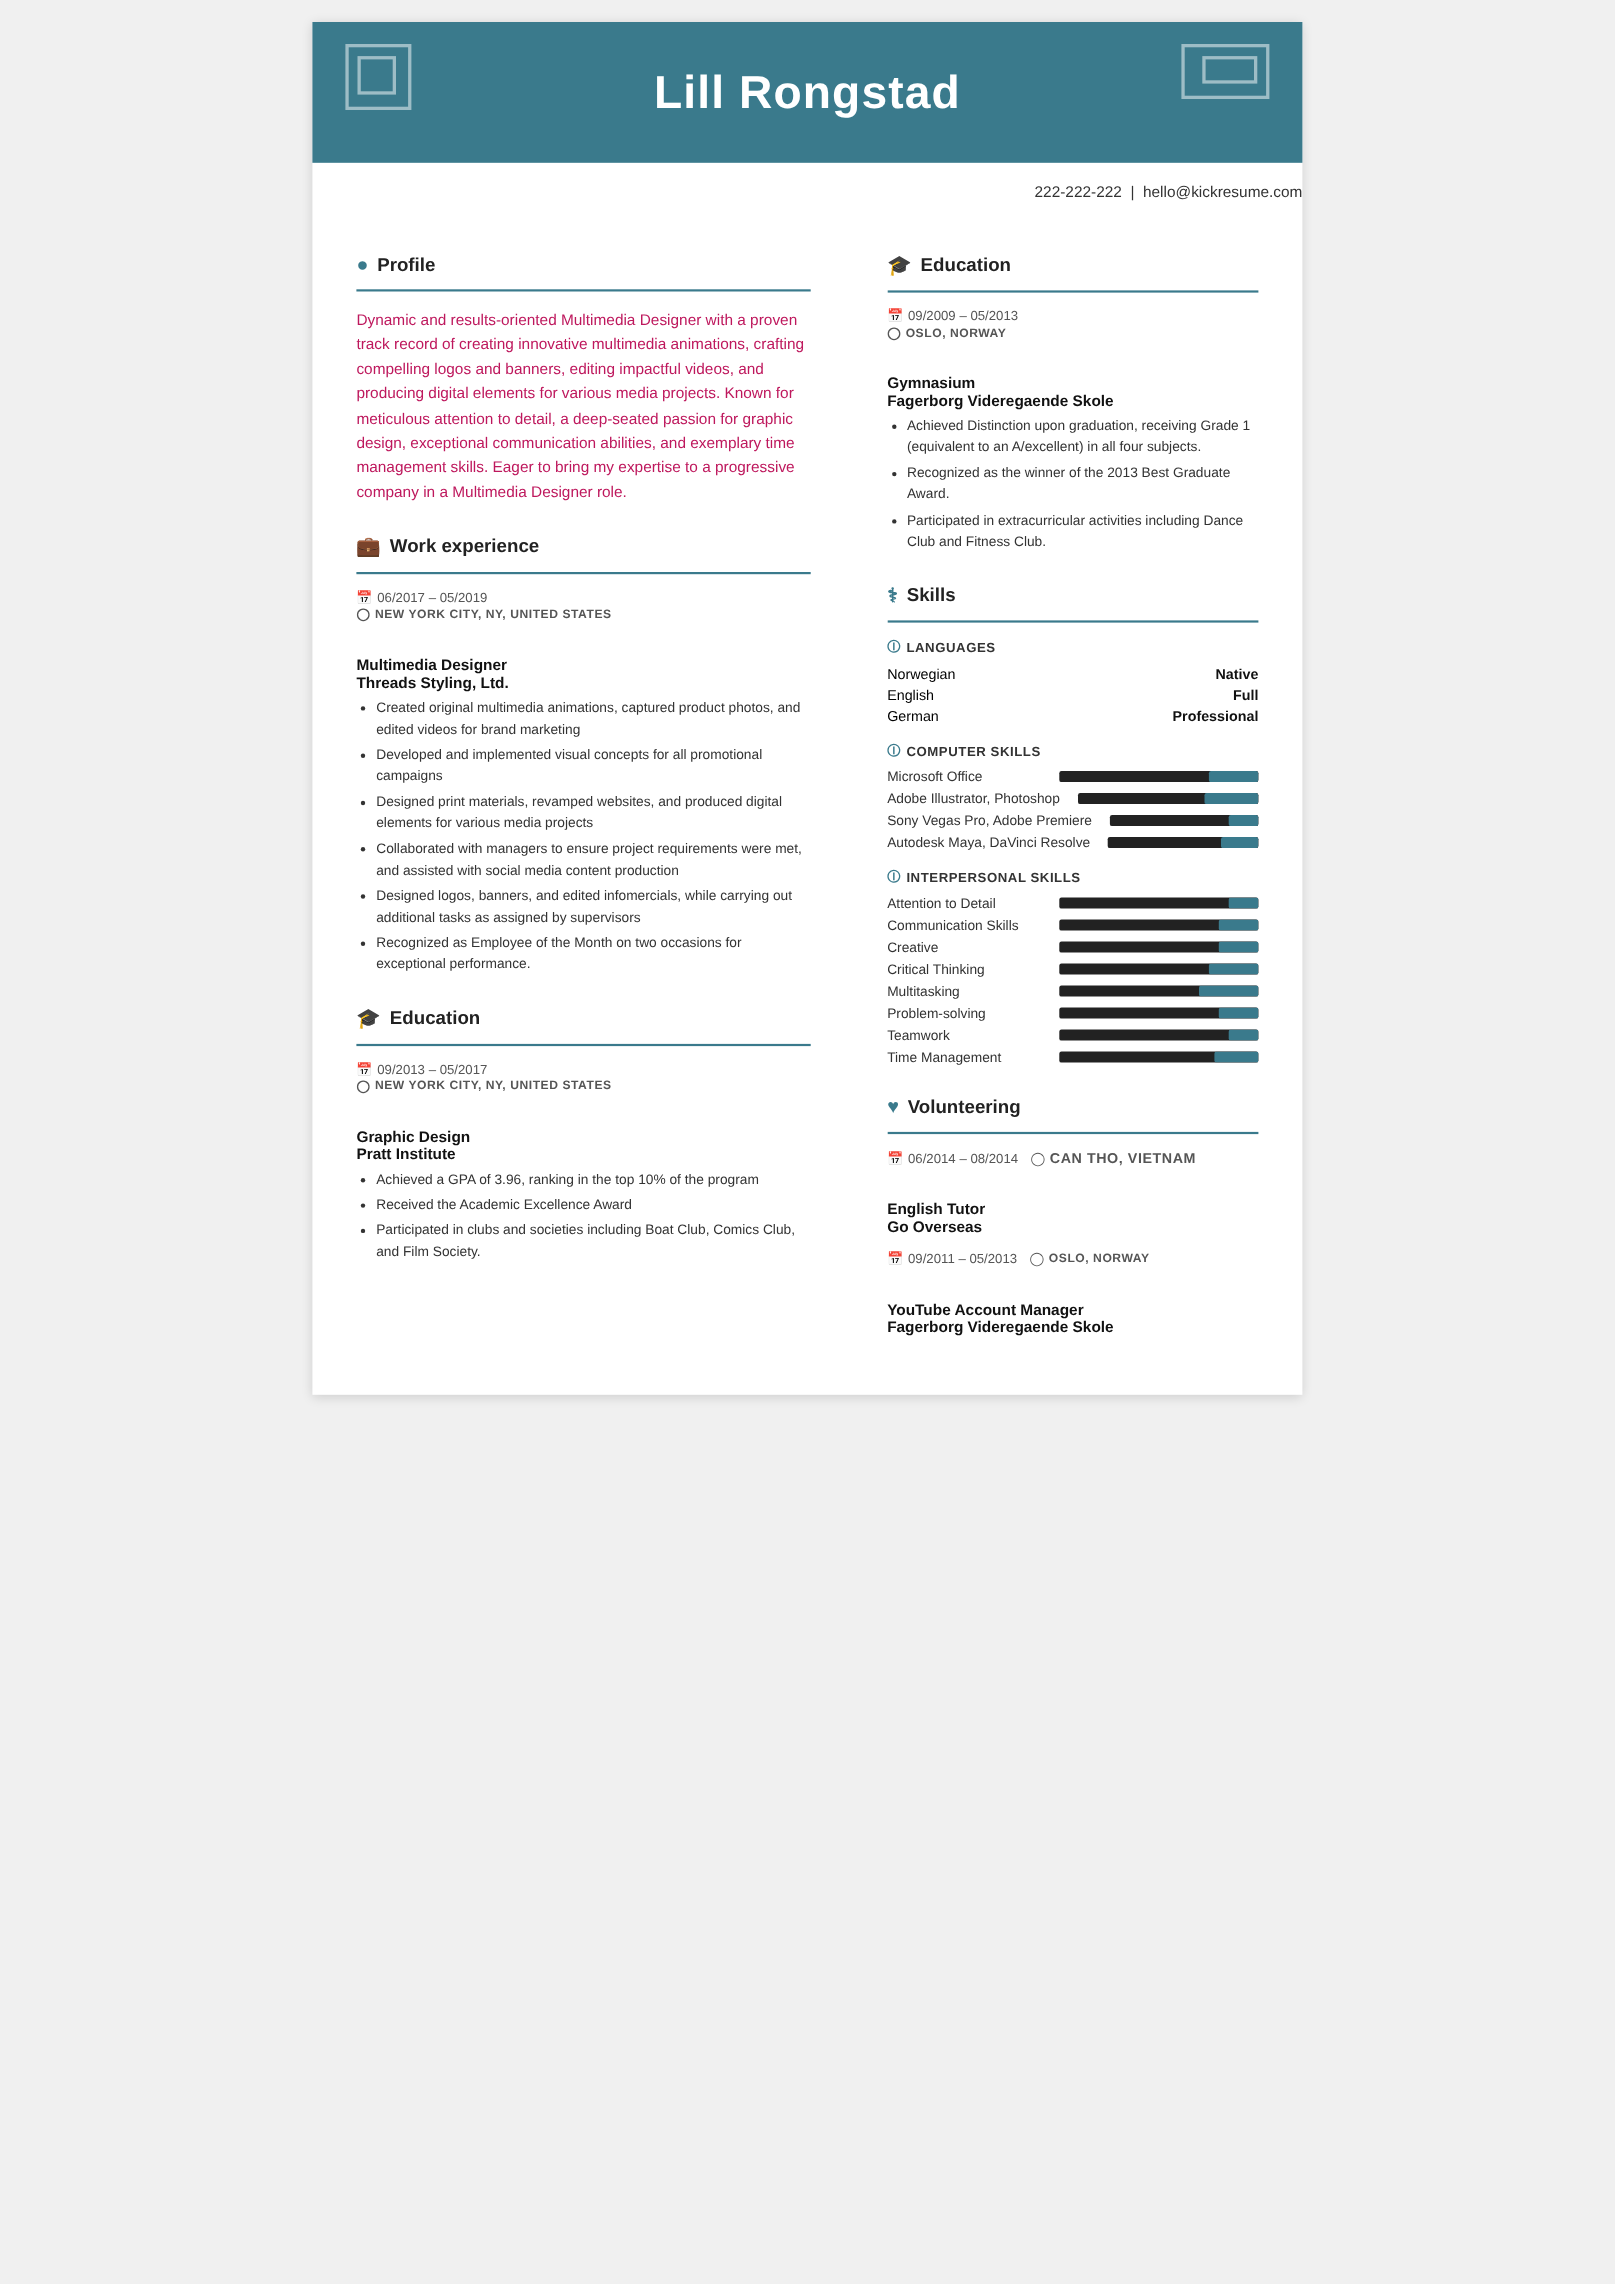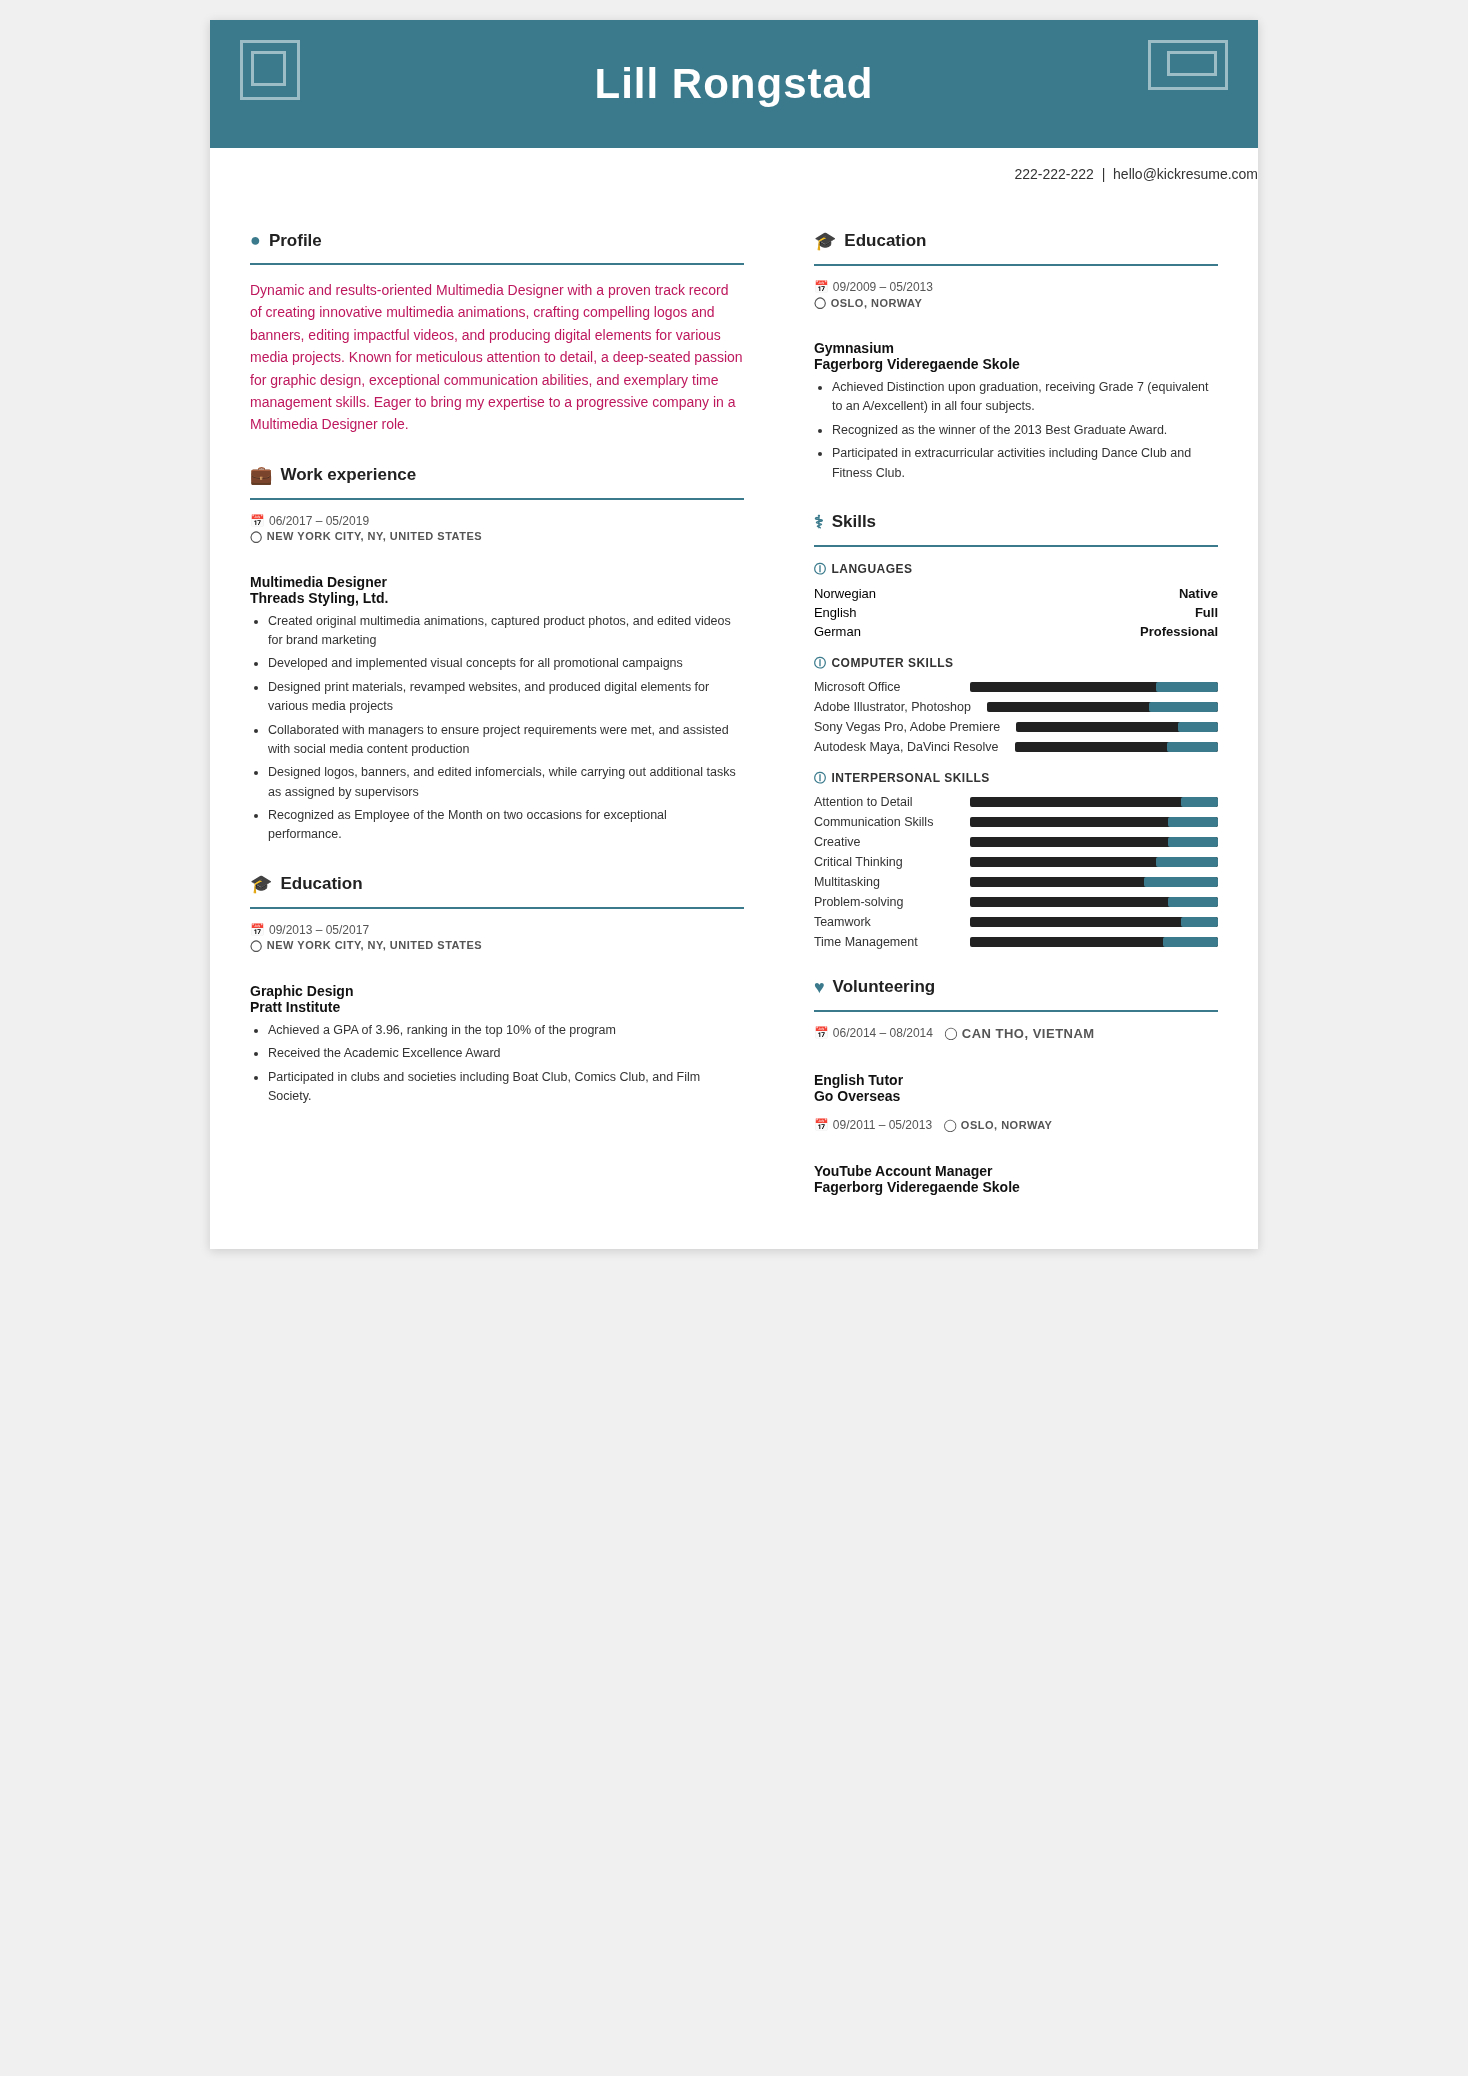--- a/index.html
+++ b/index.html
@@ -5,21 +5,21 @@
     * { margin: 0; padding: 0; box-sizing: border-box; }
     body {
       font-family: Arial, sans-serif;
       background: #f0f0f0;
       display: flex;
       justify-content: center;
       padding: 20px;
     }
     .resume {
       background: #fff;
-      width: 1048px;
+      width: 900px;
       min-height: 1200px;
       box-shadow: 0 2px 10px rgba(0,0,0,0.15);
     }
     
     .header {
       background: #3a7a8c;
       padding: 40px 60px;
       position: relative;
       display: flex;
       align-items: center;
@@ -343,21 +343,21 @@
             <span>📅</span>
             <span>09/2009 – 05/2013</span>
           </div>
           <div class="entry-location">
             <span>◯</span>
             <span>OSLO, NORWAY</span>
           </div>
           <div class="entry-title">Gymnasium</div>
           <div class="entry-org">Fagerborg Videregaende Skole</div>
           <ul class="entry-bullets">
-            <li>Achieved Distinction upon graduation, receiving Grade 7 (equivalent to an A/excellent) in all four subjects.</li>
+            <li>Achieved Distinction upon graduation, receiving Grade 1 (equivalent to an A/excellent) in all four subjects.</li>
             <li>Recognized as the winner of the 2013 Best Graduate Award.</li>
             <li>Participated in extracurricular activities including Dance Club and Fitness Club.</li>
           </ul>
         </div>
       </div>
 
       <div class="section">
         <div class="section-title">
           <span class="icon">⚕</span>
           <span>Skills</span>

